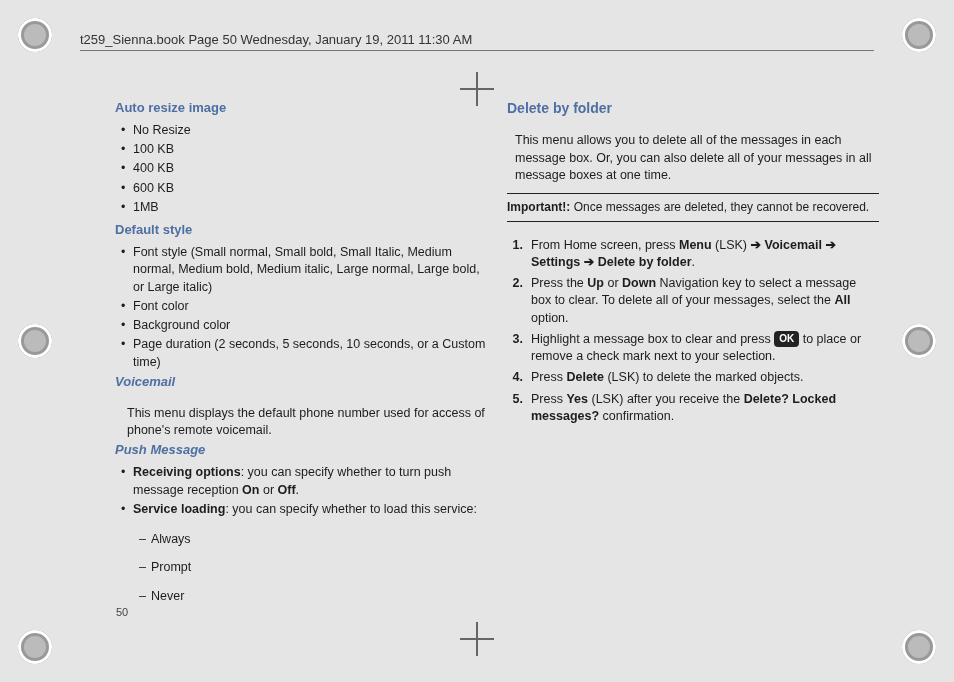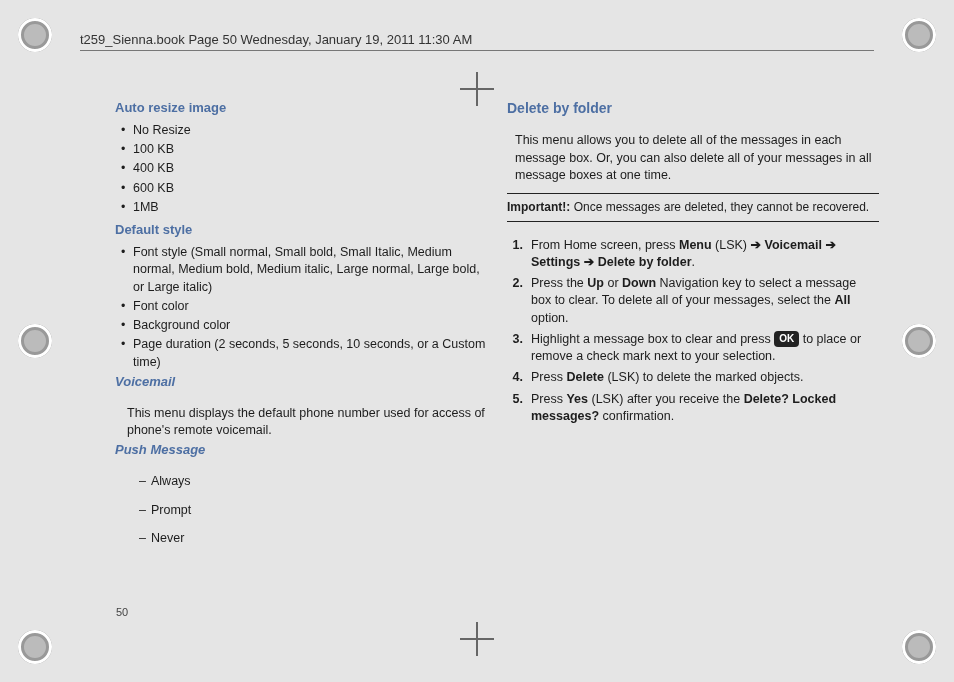--- a/index.html
+++ b/index.html
@@ -203,20 +203,28 @@
         <li>Font style (Small normal, Small bold, Small Italic, Medium normal, Medium bold, Medium italic, Large normal, Large bold, or Large italic)</li>
         <li>Font color</li>
         <li>Background color</li>
         <li>Page duration (2 seconds, 5 seconds, 10 seconds, or a Custom time)</li>
       </ul>
 
       <div class="blue-sub">Voicemail</div>
       <div class="body-indent">This menu displays the default phone number used for access of phone's remote voicemail.</div>
 
       <div class="blue-sub">Push Message</div>
+      <ul class="bullet-list">
+        <li>
+          <b>Receiving options</b><span>: you can specify whether to turn push message reception </span><b>On</b><span> or </span><b>Off</b>.
+        </li>
+        <li>
+          <b>Service loading</b><span>: you can specify whether to load this service:</span>
+        </li>
+      </ul>
       <ul class="sublist">
         <li>Always</li>
         <li>Prompt</li>
         <li>Never</li>
       </ul>
     </div>
 
     <div class="col">
       <div class="blue-head" style="font-size:14px;">Delete by folder</div>
       <div class="body-indent" style="margin-left:8px;">This menu allows you to delete all of the messages in each message box. Or, you can also delete all of your messages in all message boxes at one time.</div>

